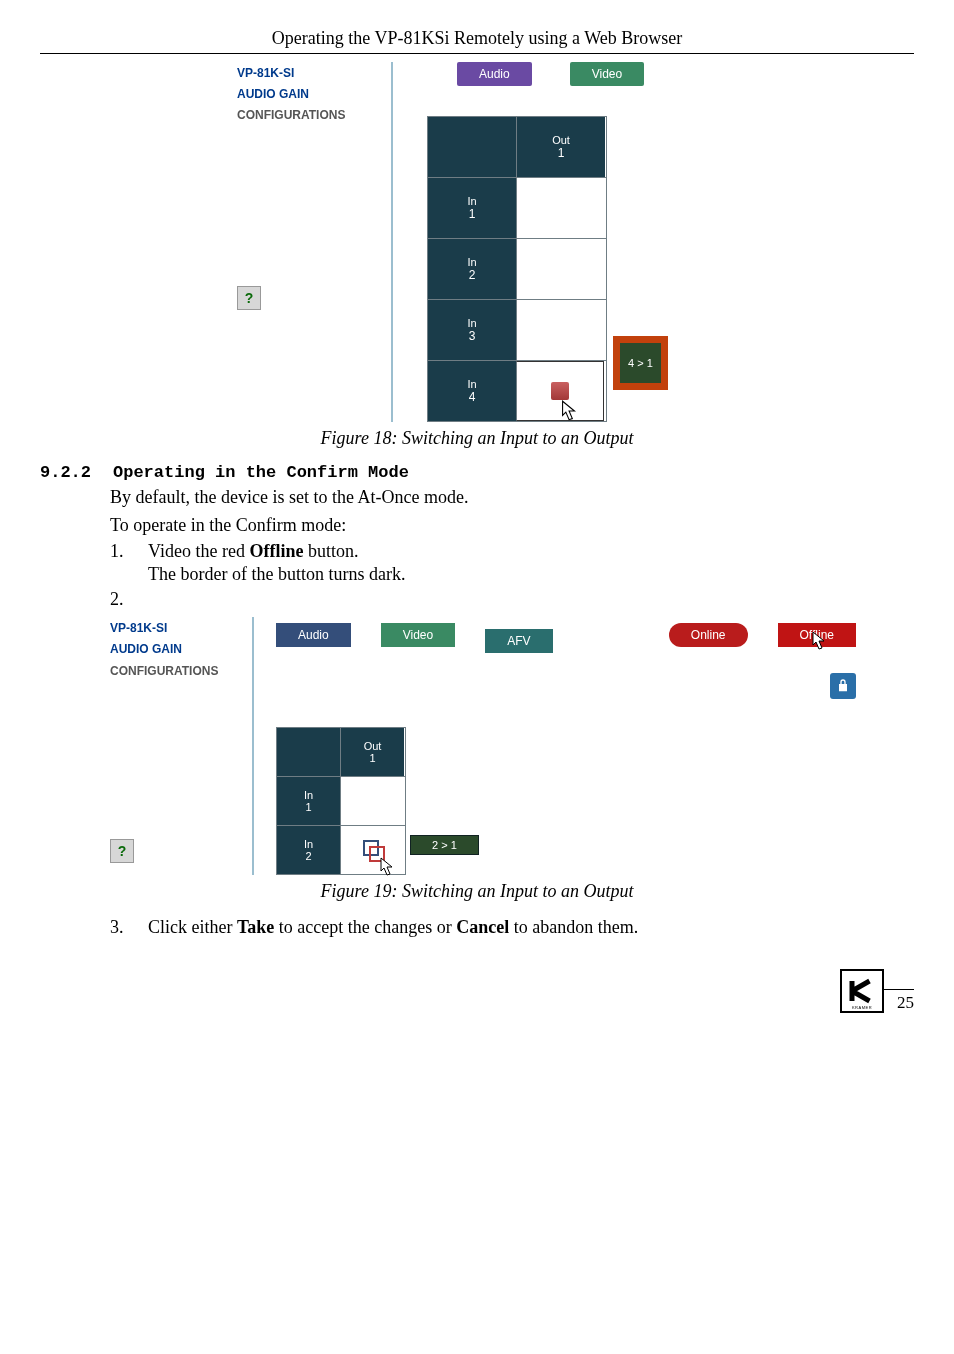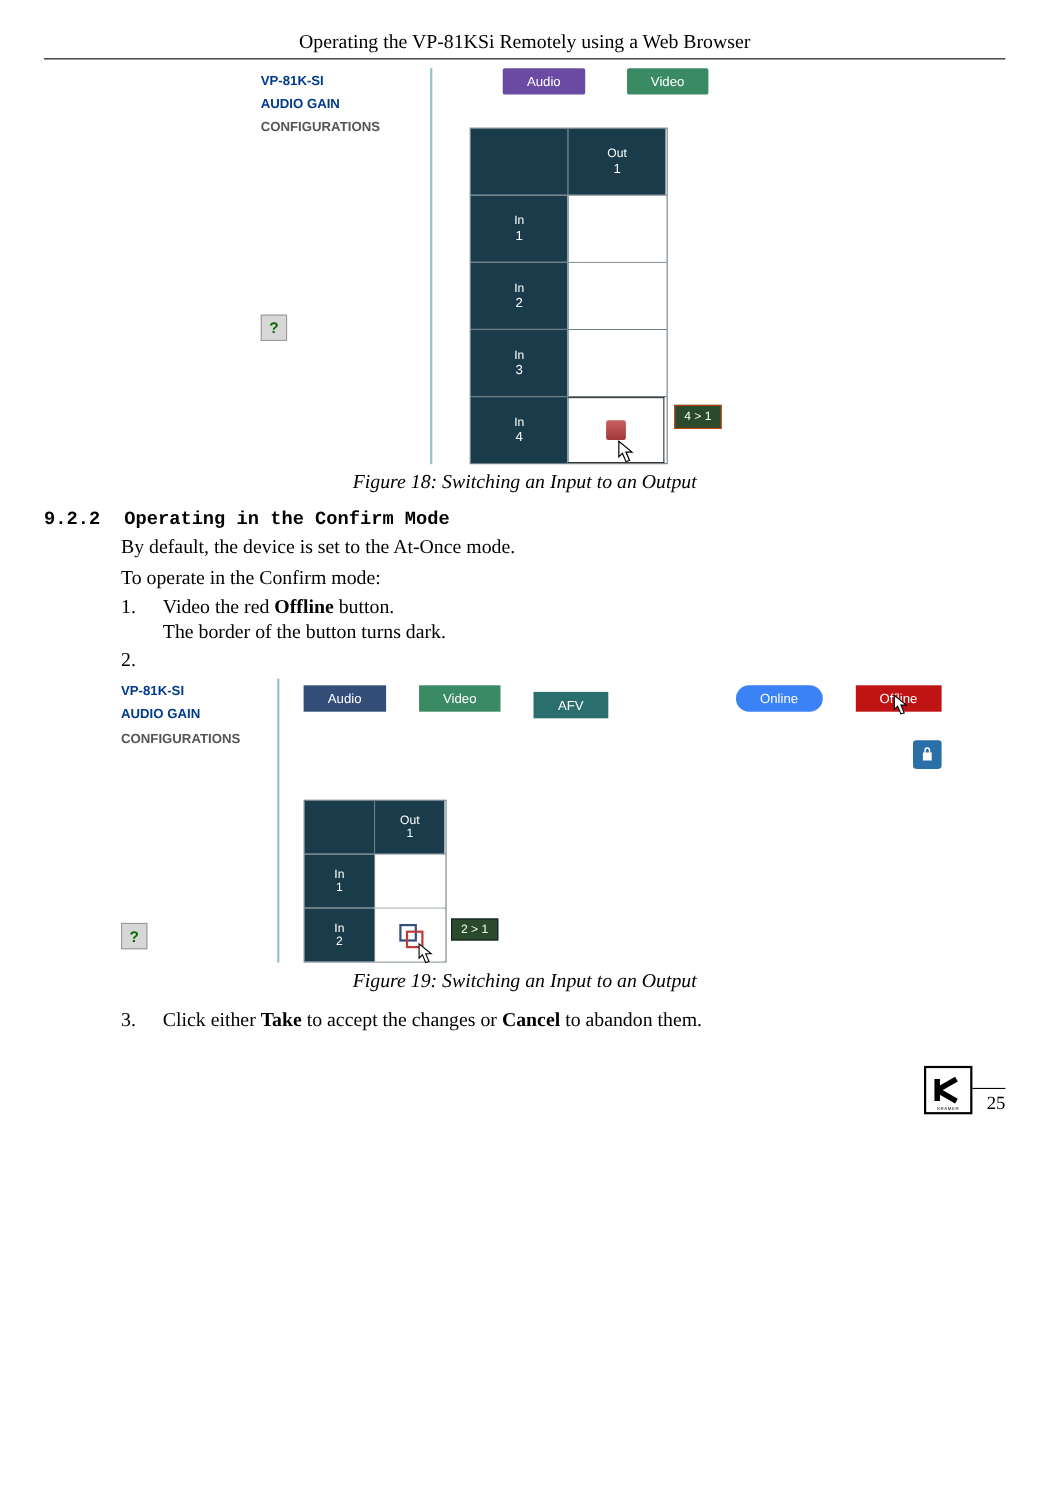--- a/index.html
+++ b/index.html
@@ -153,22 +153,22 @@
     border-radius: 2px;
   }
   .hover-cell { border: 1px solid #333; box-sizing: border-box; }
   .tag41 {
     position: absolute;
     left: 186px;
     bottom: 32px;
     background: #2b4a2b;
     color: #fff;
     font-size: 11px;
-    padding: 4px 8px;
-    border: 1px solid #c2410c;
+    padding: 14px 8px;
+    border: 7px solid #c2410c;
   }
   svg.cursor {
     position: absolute;
     left: 128px;
     bottom: -2px;
     width: 26px; height: 26px;
   }
 
   
   .fig19-wrap { margin-left: 70px; margin-top: 6px; }
@@ -187,21 +187,21 @@
   }
   .fig19 .right { position: relative; width: 580px; }
   .tabs-19 {
     display: flex; align-items: center; gap: 30px;
     margin-bottom: 14px;
   }
   .tab19 { color: #fff; font-size: 12px; padding: 5px 22px; }
   .tab19.audio { background: #344e7a; }
   .tab19.video { background: #3a8a63; }
   .tab19.afv { background: #2a6e6e; margin-top: 12px; }
-  .tab19.online { background: #3b82f6; border-radius: 12px; }
+  .tab19.online { background: #b91c1c; border-radius: 12px; }
   .tab19.offline { background: #c01414; position: relative; }
   .tabs-19 .spacer { flex: 1; }
   .lock-badge {
     width: 26px; height: 26px;
     background: #2a6fa8;
     border-radius: 3px;
     display: flex; align-items: center; justify-content: center;
     margin-left: auto;
     margin-top: 6px;
   }
@@ -238,21 +238,21 @@
     position:absolute; left:6px; top:6px;
     width:12px; height:12px; border:2px solid #c03a3a;
   }
   .tag21 {
     position: absolute;
     left: 134px;
     bottom: 20px;
     background: #2b4a2b;
     color: #fff;
     font-size: 11px;
-    padding: 3px 8px;
+    padding: 3px 21px;
     border: 1px solid #122;
   }
   svg.cursor2 {
     position: absolute;
     left: 98px;
     bottom: -4px;
     width: 24px; height: 24px;
   }
   svg.cursor3 {
     position: absolute;

